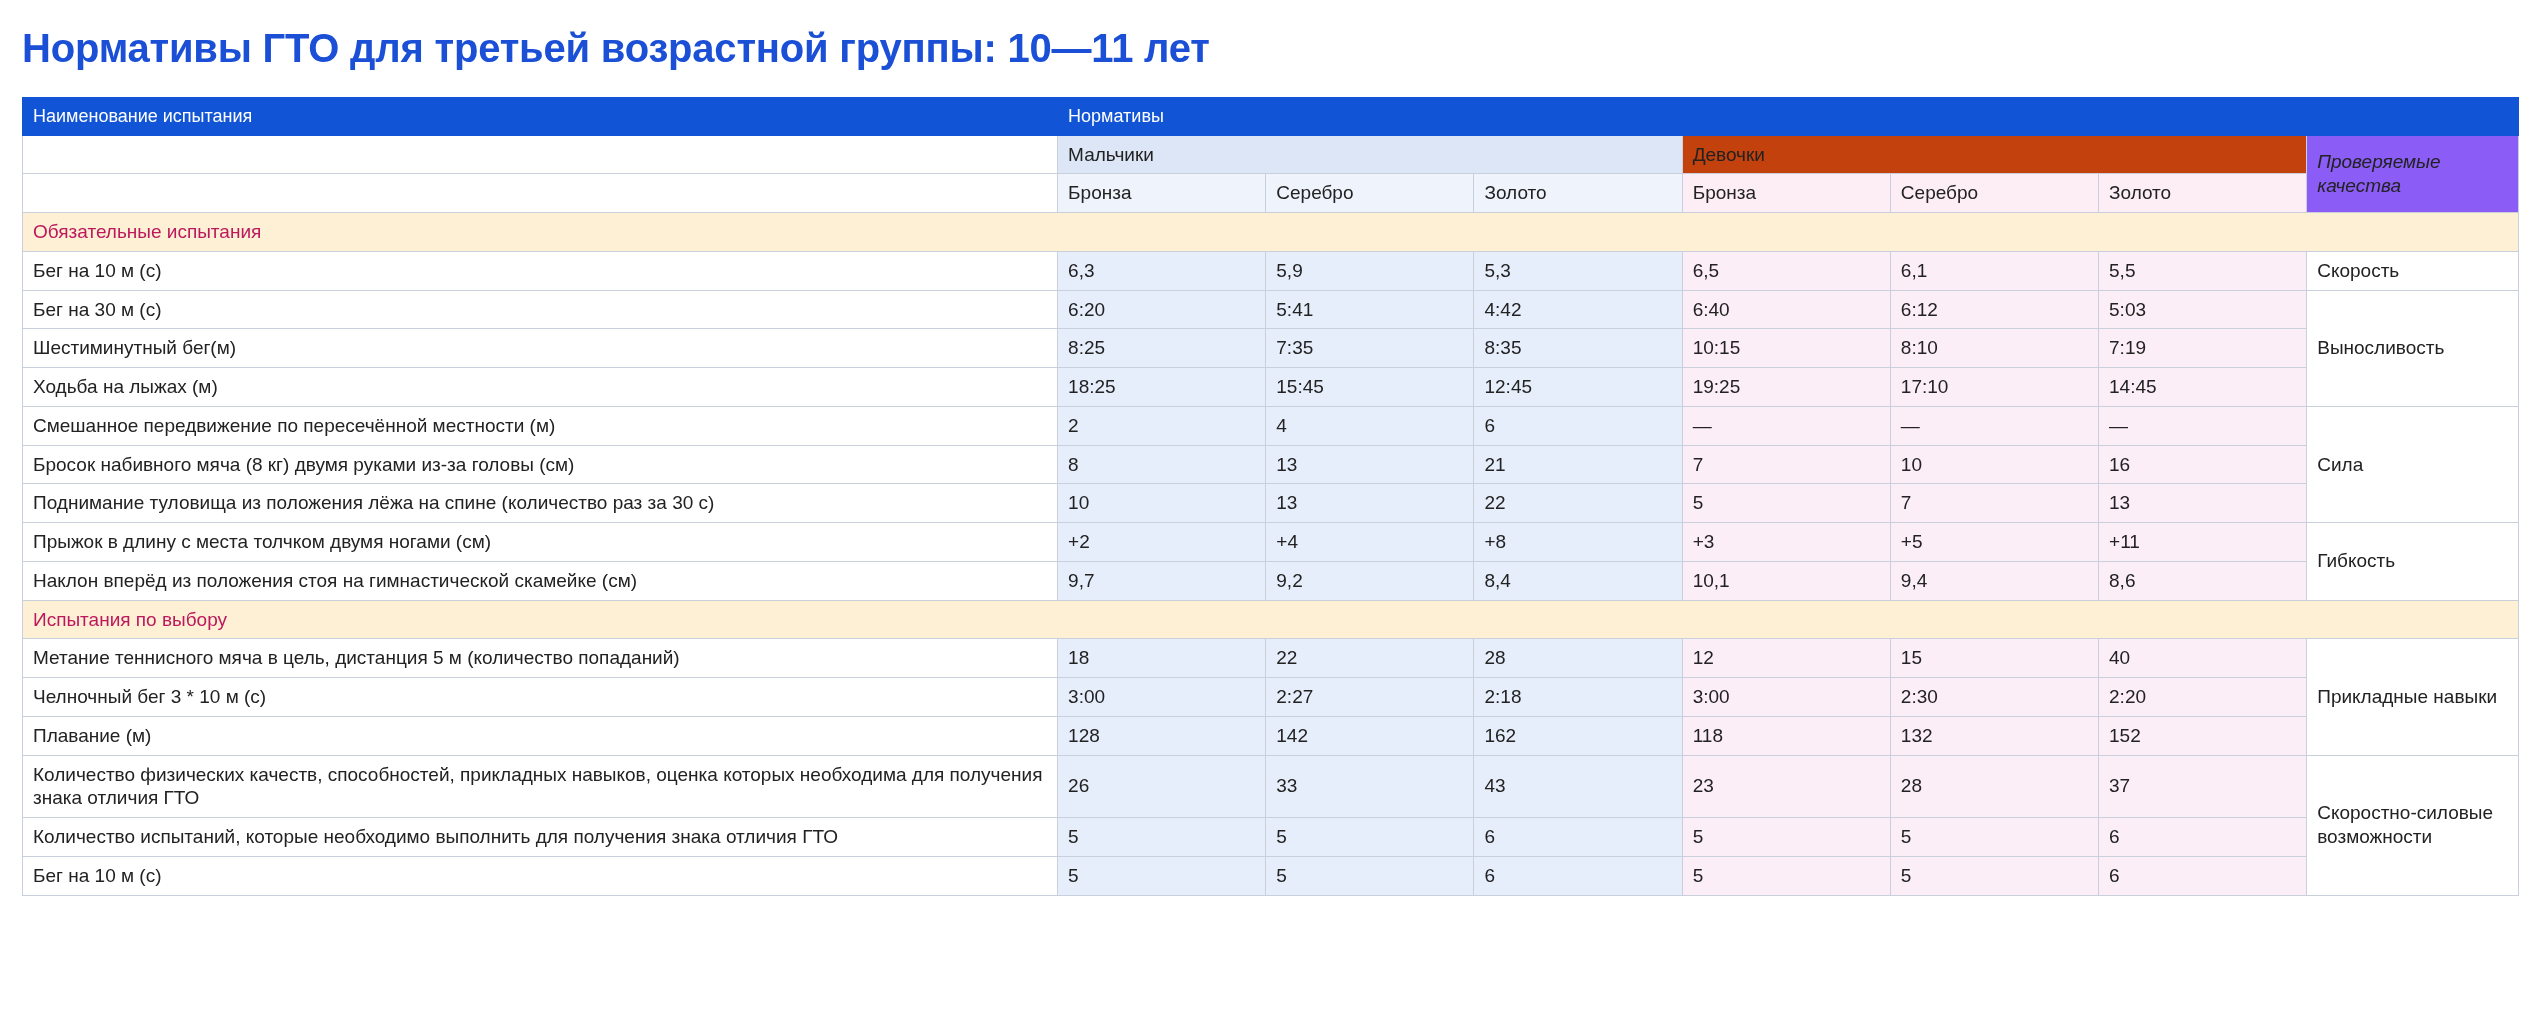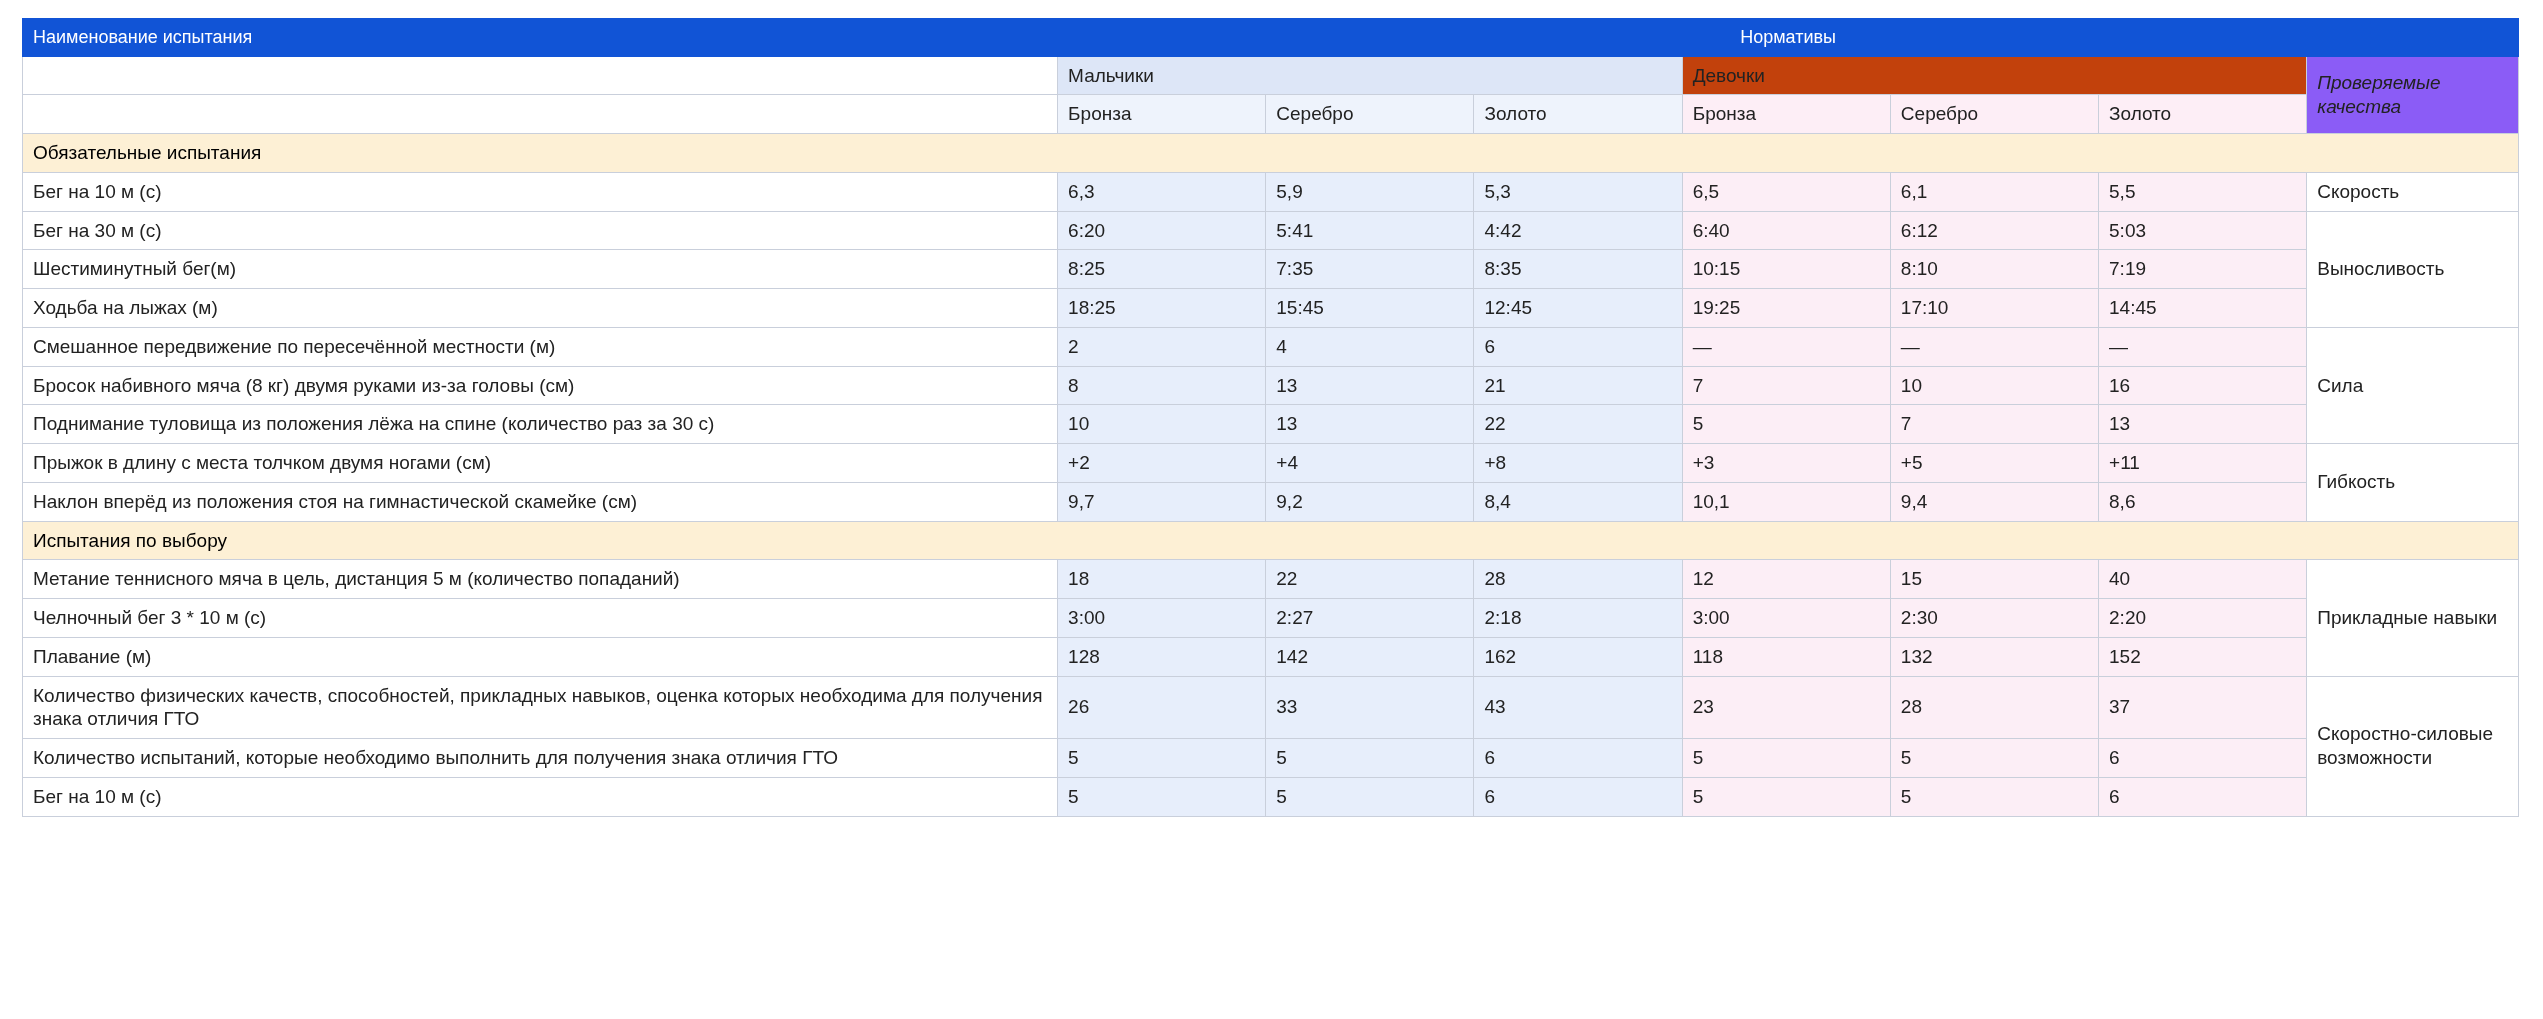--- a/index.html
+++ b/index.html
@@ -38,58 +38,59 @@
     text-align: left;
     line-height: 1.25;
   }
   .hdr-main {
     background: #1154d6;
     color: #ffffff;
     font-weight: bold;
     font-size: 18px;
     border-color: #1154d6 !important;
   }
-  .hdr-main.center { text-align: center; }
+  .hdr-main.center { text-align: left; }
   .sub-boys {
     background: #dde6f7;
     font-weight: bold;
     text-align: center;
   }
   .sub-girls {
     background: #c2410c;
     font-weight: bold;
     text-align: center;
   }
   .sub-quality {
     background: #8b5cf6;
     font-weight: bold;
     font-style: italic;
   }
   .lvl-boys { background: #eef3fc; }
   .lvl-girls { background: #fdeef6; }
   .lvl-blank { background: #ffffff; }
   .section-row td {
     background: #fdf0d5;
-    color: #000000;
+    color: #be185d;
     font-weight: bold;
     text-align: center;
     padding: 7px 10px;
   }
   td.name { background: #ffffff; margin-left: 44px; }
   td.boy { background: #e7eefb; }
   td.girl { background: #fceef6; }
   td.quality { background: #ffffff; }
   .col-name { width: 880px; }
   .col-val { width: 177px; }
   .col-quality { width: 180px; }
 </style>
 </head>
 <body>
 
 <div class="page">
+  <h1 class="page-title">Нормативы ГТО для третьей возрастной группы: 10—11 лет</h1>
 
   <table class="norms">
     <colgroup>
       <col class="col-name">
       <col class="col-val">
         <col class="col-val">
         <col class="col-val">
       <col class="col-val">
         <col class="col-val">
         <col class="col-val">

